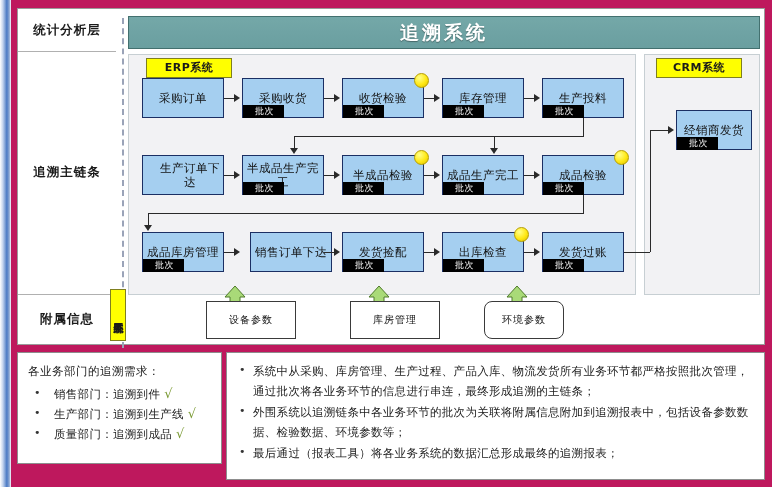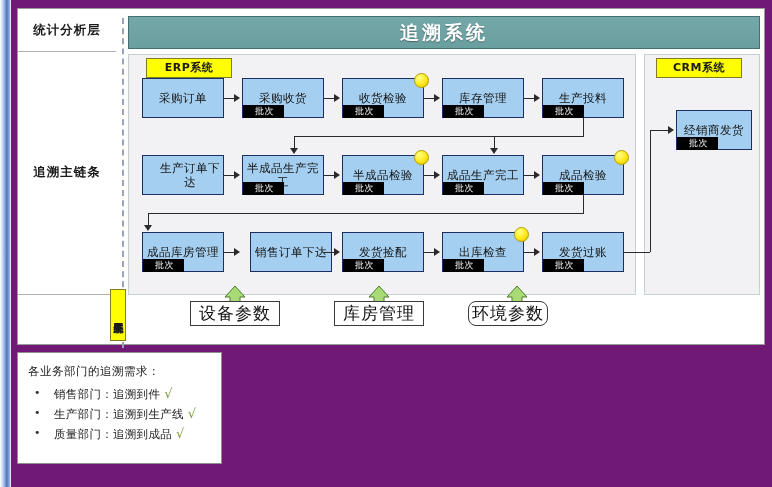--- a/index.html
+++ b/index.html
@@ -2,21 +2,21 @@
 <html><head>
 <meta charset="utf-8">
 <style>
   * { box-sizing: border-box; margin: 0; padding: 0; }
   html, body {
     width: 772px; height: 487px;
     font-family: "DejaVu Sans", "Liberation Sans", sans-serif;
     background: #ffffff;
     overflow: hidden;
   }
-  #root { position: relative; width: 772px; height: 487px; background: #701a75; }
+  #root { position: relative; width: 772px; height: 487px; background: #be185d; }
 
   
   .edge-strip {
     position: absolute; left: 0; top: 0; width: 11px; height: 487px;
     background: linear-gradient(to right,#ffffff 0%,#c6d6ef 25%,#4a79c4 62%,#8fa9d4 85%,#ffffff 100%);
   }
 
   
   .frame {
     position: absolute; left: 17px; top: 8px; width: 748px; height: 337px;
@@ -102,23 +102,23 @@
   
   .outer-tag {
     position: absolute; left: 110px; top: 289px; width: 16px; height: 52px;
     background: #ffff00; border: 1px solid #7f7f1f;
     font-size: 10px; font-weight: bold; color: #1a1a1a;
     writing-mode: vertical-rl; text-orientation: upright;
     display: flex; align-items: center; justify-content: center;
     line-height: 12px; letter-spacing: 0px;
   }
   .abox {
-    position: absolute; height: 25px; background: #ffffff; border: 1px solid #3a3a3a;
-    display: flex; align-items: center; justify-content: center;
-    font-size: 17px; color: #111111; letter-spacing: 1px;
+    position: absolute; height: 38px; background: #ffffff; border: 1px solid #3a3a3a;
+    display: flex; align-items: center; justify-content: center;
+    font-size: 10px; color: #111111; letter-spacing: 1px; margin-left: 16px;
   }
   .up-arrow { position: absolute; width: 22px; height: 30px; }
 
   
   .note {
     position: absolute; border: 1px solid #8d8d8d; background: #ffffff;
     padding: 8px 8px 6px 10px; font-size: 11.5px; color: #1b1b1b; line-height: 20px;
   }
   .note-left { left: 17px; top: 352px; width: 205px; height: 112px; }
   .note-right { left: 226px; top: 352px; width: 539px; height: 128px; }
@@ -143,20 +143,23 @@
   <div class="frame">
 
     <div class="side-label" style="top:0px;height:42px;">
       <span>统计分析层</span>
     </div>
     <div class="side-div" style="top:42px;"></div>
     <div class="side-label" style="top:42px;height:243px;">
       <span>追溯主链条</span>
     </div>
     <div class="side-div" style="top:285px;"></div>
+    <div class="side-label" style="top:285px;height:51px;">
+      <span>附属信息</span>
+    </div>
 
     <div class="dashed-sep"></div>
 
     <div class="content">
 
       <div class="title-bar">追溯系统</div>
 
       <div class="sys-panel erp-panel"></div>
       <div class="sys-panel crm-panel"></div>
 
@@ -308,14 +311,21 @@
       </li>
       <li>
         <span>生产部门：追溯到生产线</span><span class="chk">√</span>
       </li>
       <li>
         <span>质量部门：追溯到成品</span><span class="chk">√</span>
       </li>
     </ul>
   </div>
 
+  <div class="note note-right">
+    <ul class="bullets">
+      <li>系统中从采购、库房管理、生产过程、产品入库、物流发货所有业务环节都严格按照批次管理，通过批次将各业务环节的信息进行串连，最终形成追溯的主链条；</li>
+      <li>外围系统以追溯链条中各业务环节的批次为关联将附属信息附加到追溯报表中，包括设备参数数据、检验数据、环境参数等；</li>
+      <li>最后通过（报表工具）将各业务系统的数据汇总形成最终的追溯报表；</li>
+    </ul>
+  </div>
 
 </div>
 
 </body></html>

